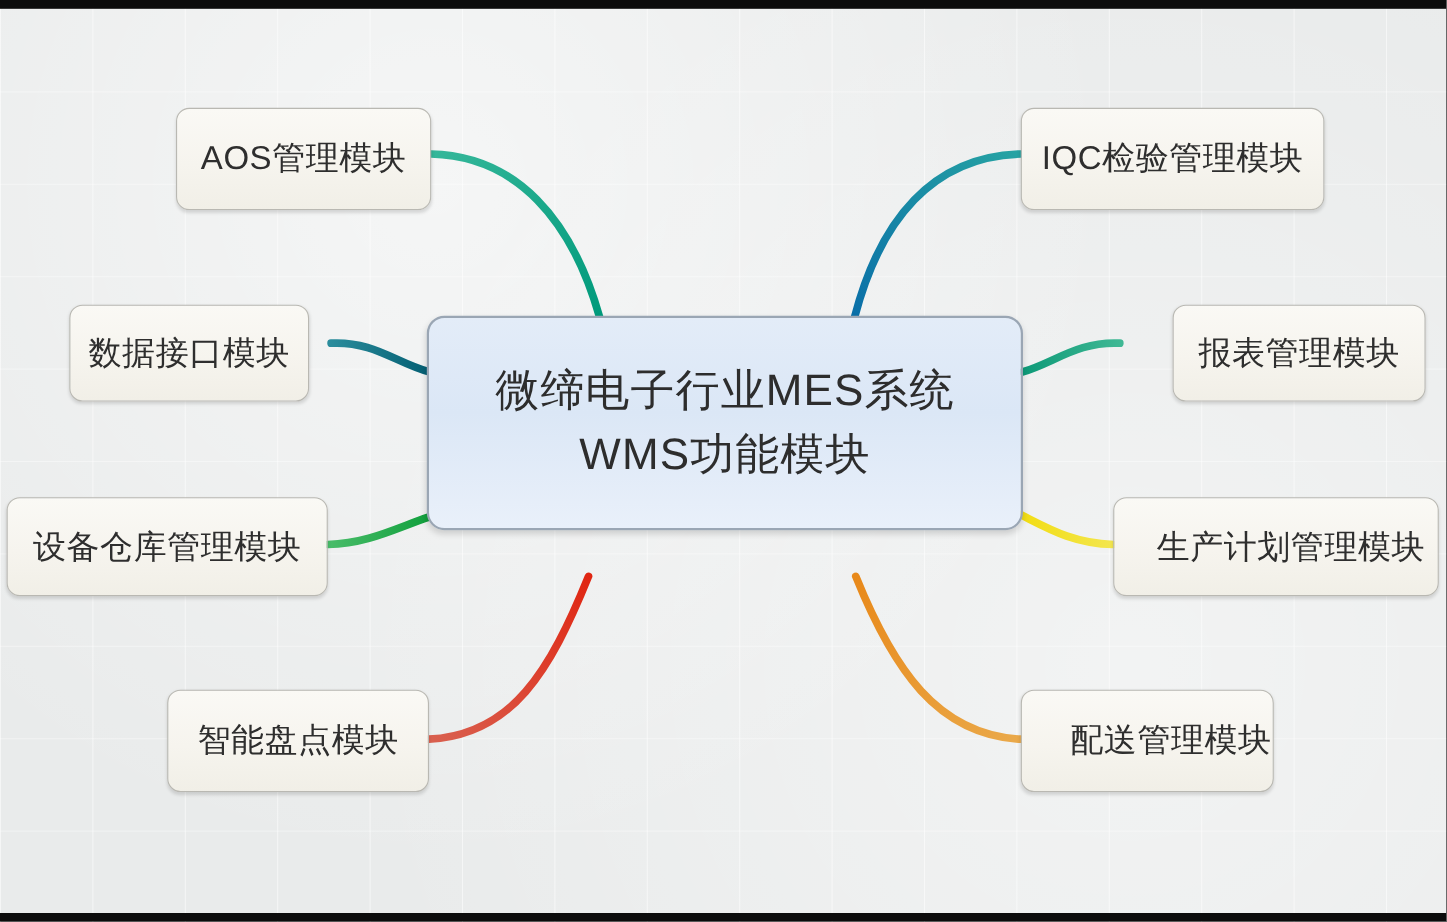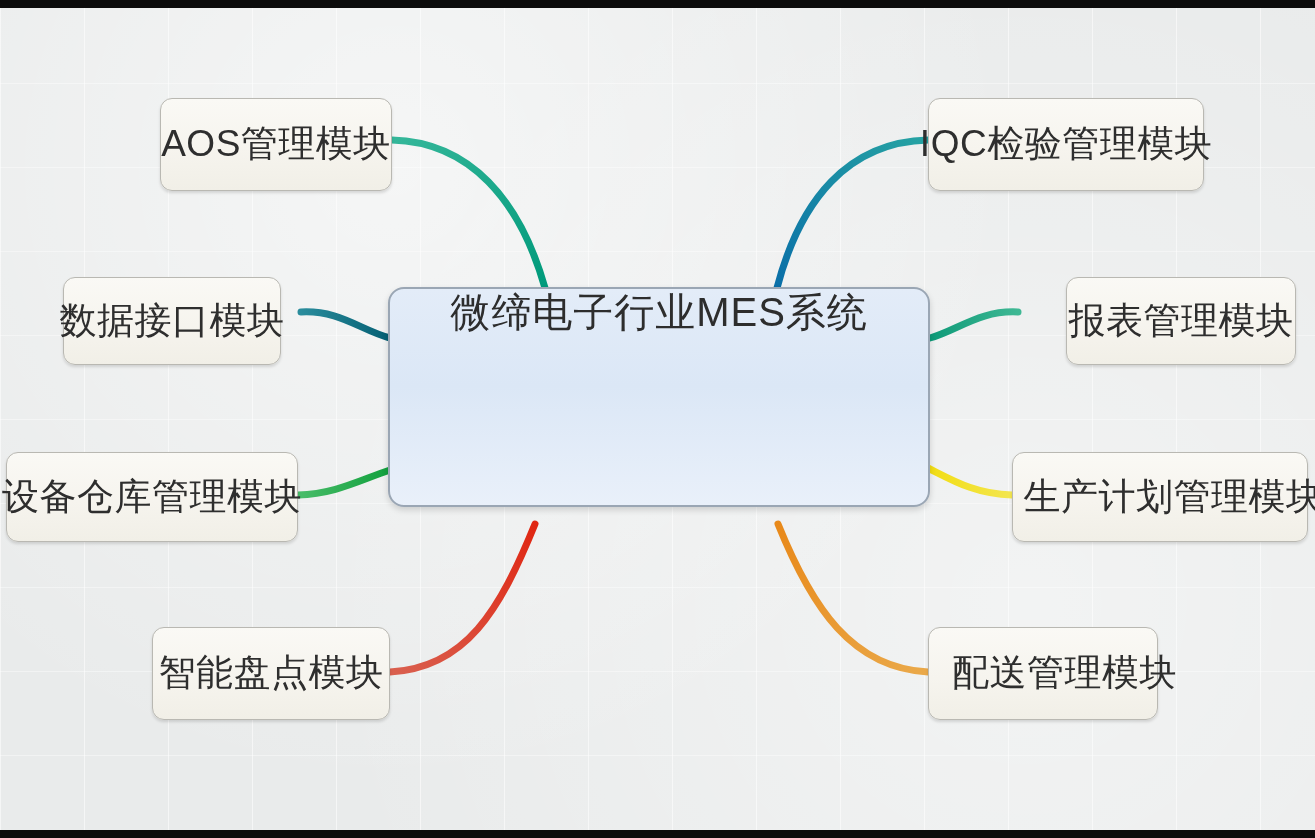--- a/index.html
+++ b/index.html
@@ -60,38 +60,39 @@
     align-items: center;
     justify-content: center;
     background: linear-gradient(180deg, #faf9f5 0%, #f6f4ee 55%, #f1efe7 100%);
     border: 1px solid #b9b8b2;
     border-radius: 12px;
     box-shadow: 0 2px 3px rgba(0,0,0,0.13);
     color: #2b2b2b;
     z-index: 20;
   }
   .node .label {
-    font-size: 37px;
+    font-size: 30px;
     line-height: 1.1;
     letter-spacing: 0.5px;
     white-space: nowrap;
     color: #2e2e2e;
   }
 
   
   #center-node {
     position: absolute;
     left: 388px;
     top: 287px;
     width: 542px;
-    height: 220px;
+    height: 195px;
     box-sizing: border-box;
     display: flex;
     flex-direction: column;
     align-items: center;
+    justify-content: center;
     gap: 10px;
     background: linear-gradient(180deg, #e3ecf8 0%, #dbe7f6 45%, #e9f0fa 100%);
     border: 2px solid #9aa6b4;
     border-radius: 16px;
     box-shadow: 0 3px 6px rgba(0,0,0,0.15);
     z-index: 25;
   }
   #center-node .center-line {
     font-size: 40px;
     line-height: 1.18;
@@ -165,20 +166,21 @@
 
     <path d="M 1018,312 C 980,310 958,330 930,338" fill="none" stroke="url(#g-report)" stroke-width="7" stroke-linecap="round"></path>
 
     <path d="M 1012,495 C 975,494 952,480 928,468" fill="none" stroke="url(#g-plan)" stroke-width="7" stroke-linecap="round"></path>
 
     <path d="M 928,672 C 852,668 812,608 778,524" fill="none" stroke="url(#g-delivery)" stroke-width="7" stroke-linecap="round"></path>
   </svg>
 
   <div id="center-node">
     <div class="center-line">微缔电子行业MES系统</div>
+    <div class="center-line">WMS功能模块</div>
   </div>
 
   <div class="node" id="node-aos">
     <span class="label">AOS管理模块</span>
   </div>
 
   <div class="node" id="node-data">
     <span class="label">数据接口模块</span>
   </div>
 

